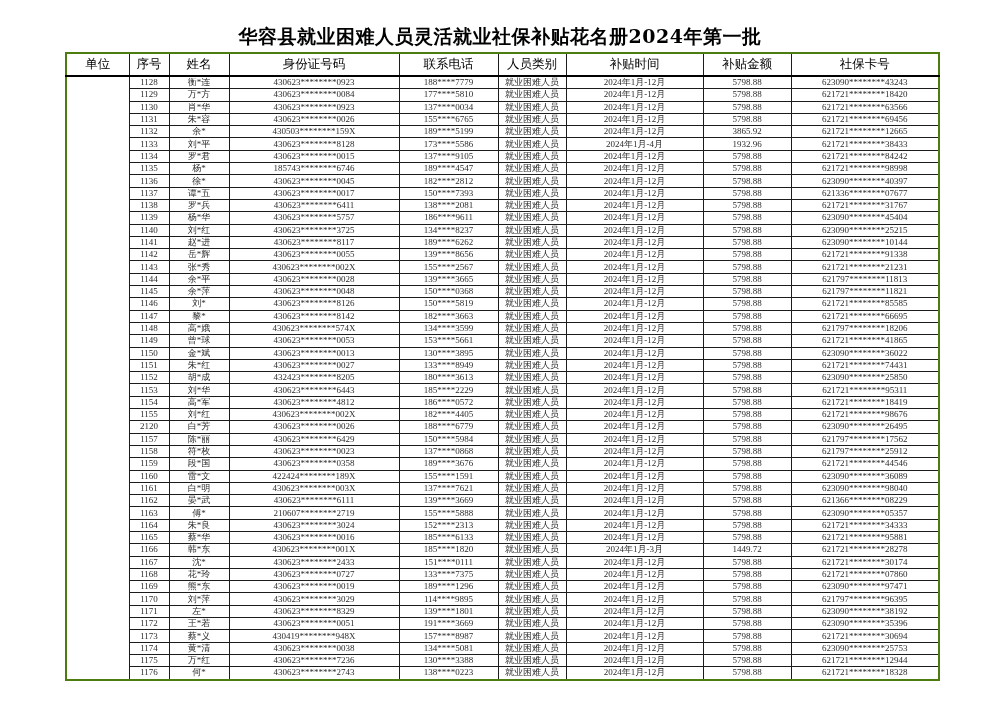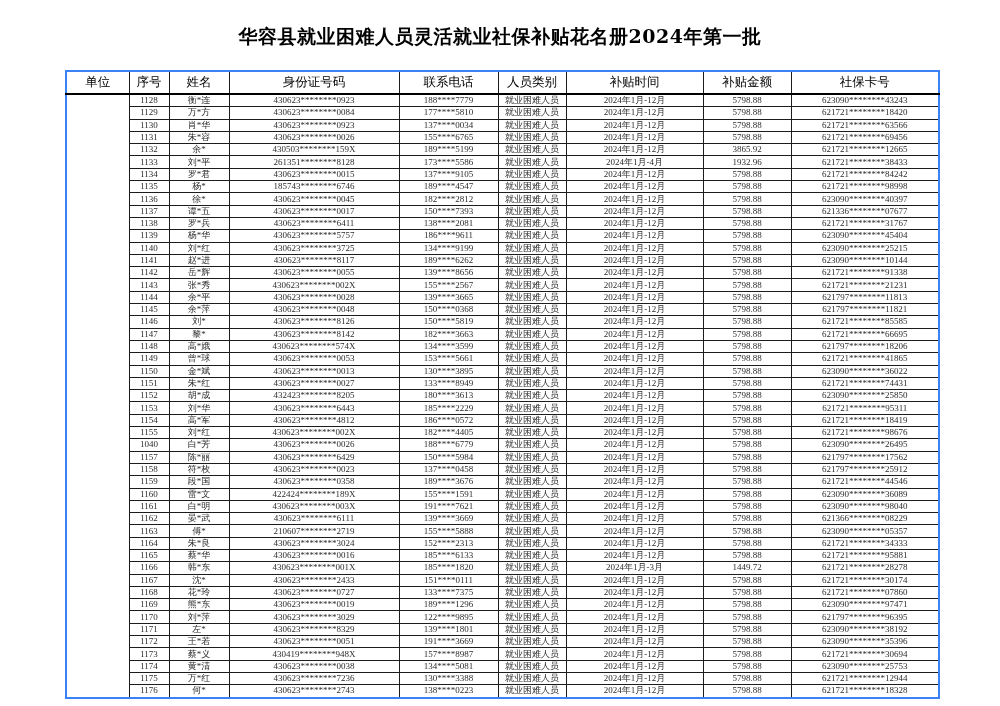--- a/index.html
+++ b/index.html
@@ -9,21 +9,21 @@
     color:#1f1f1f;overflow:hidden;
   }
   .page{position:relative;width:1000px;height:706px;background:#fff;}
   .doc-title{
     text-align:center;font-weight:bold;font-size:19px;
     padding-top:24px;letter-spacing:0.5px;color:#000;
     font-family:"DejaVu Serif","Liberation Serif",serif;
   }
   table.roster{
     border-collapse:collapse;table-layout:fixed;
-    margin:20px 0 0 65px;border:2px solid #3b82f6;
+    margin:2px 0 0 65px;border:2px solid #4d7c0f;
   }
   table.roster th, table.roster td{
     border:1px solid #1c1c1c;text-align:center;vertical-align:middle;
     padding:0;overflow:hidden;white-space:nowrap;
   }
   table.roster thead th{
     height:21px;font-size:12.5px;font-weight:normal;color:#000;
     border-bottom:2px solid #000;
   }
   table.roster tbody td{
@@ -109,21 +109,21 @@
           <td>430503********159X</td>
           <td>189****5199</td>
           <td>就业困难人员</td>
           <td>2024年1月-12月</td>
           <td>3865.92</td>
           <td>621721********12665</td>
         </tr>
         <tr>
           <td>1133</td>
           <td>刘*平</td>
-          <td>261351********8128</td>
+          <td>430623********8128</td>
           <td>173****5586</td>
           <td>就业困难人员</td>
           <td>2024年1月-4月</td>
           <td>1932.96</td>
           <td>621721********38433</td>
         </tr>
         <tr>
           <td>1134</td>
           <td>罗*君</td>
           <td>430623********0015</td>
@@ -180,21 +180,21 @@
           <td>186****9611</td>
           <td>就业困难人员</td>
           <td>2024年1月-12月</td>
           <td>5798.88</td>
           <td>623090********45404</td>
         </tr>
         <tr>
           <td>1140</td>
           <td>刘*红</td>
           <td>430623********3725</td>
-          <td>134****9199</td>
+          <td>134****8237</td>
           <td>就业困难人员</td>
           <td>2024年1月-12月</td>
           <td>5798.88</td>
           <td>623090********25215</td>
         </tr>
         <tr>
           <td>1141</td>
           <td>赵*进</td>
           <td>430623********8117</td>
           <td>189****6262</td>
@@ -337,21 +337,21 @@
           <td>1155</td>
           <td>刘*红</td>
           <td>430623********002X</td>
           <td>182****4405</td>
           <td>就业困难人员</td>
           <td>2024年1月-12月</td>
           <td>5798.88</td>
           <td>621721********98676</td>
         </tr>
         <tr>
-          <td>1040</td>
+          <td>2120</td>
           <td>白*芳</td>
           <td>430623********0026</td>
           <td>188****6779</td>
           <td>就业困难人员</td>
           <td>2024年1月-12月</td>
           <td>5798.88</td>
           <td>623090********26495</td>
         </tr>
         <tr>
           <td>1157</td>
@@ -360,21 +360,21 @@
           <td>150****5984</td>
           <td>就业困难人员</td>
           <td>2024年1月-12月</td>
           <td>5798.88</td>
           <td>621797********17562</td>
         </tr>
         <tr>
           <td>1158</td>
           <td>符*枚</td>
           <td>430623********0023</td>
-          <td>137****0458</td>
+          <td>137****0868</td>
           <td>就业困难人员</td>
           <td>2024年1月-12月</td>
           <td>5798.88</td>
           <td>621797********25912</td>
         </tr>
         <tr>
           <td>1159</td>
           <td>段*国</td>
           <td>430623********0358</td>
           <td>189****3676</td>
@@ -390,21 +390,21 @@
           <td>155****1591</td>
           <td>就业困难人员</td>
           <td>2024年1月-12月</td>
           <td>5798.88</td>
           <td>623090********36089</td>
         </tr>
         <tr>
           <td>1161</td>
           <td>白*明</td>
           <td>430623********003X</td>
-          <td>191****7621</td>
+          <td>137****7621</td>
           <td>就业困难人员</td>
           <td>2024年1月-12月</td>
           <td>5798.88</td>
           <td>623090********98040</td>
         </tr>
         <tr>
           <td>1162</td>
           <td>晏*武</td>
           <td>430623********6111</td>
           <td>139****3669</td>
@@ -480,21 +480,21 @@
           <td>189****1296</td>
           <td>就业困难人员</td>
           <td>2024年1月-12月</td>
           <td>5798.88</td>
           <td>623090********97471</td>
         </tr>
         <tr>
           <td>1170</td>
           <td>刘*萍</td>
           <td>430623********3029</td>
-          <td>122****9895</td>
+          <td>114****9895</td>
           <td>就业困难人员</td>
           <td>2024年1月-12月</td>
           <td>5798.88</td>
           <td>621797********96395</td>
         </tr>
         <tr>
           <td>1171</td>
           <td>左*</td>
           <td>430623********8329</td>
           <td>139****1801</td>

